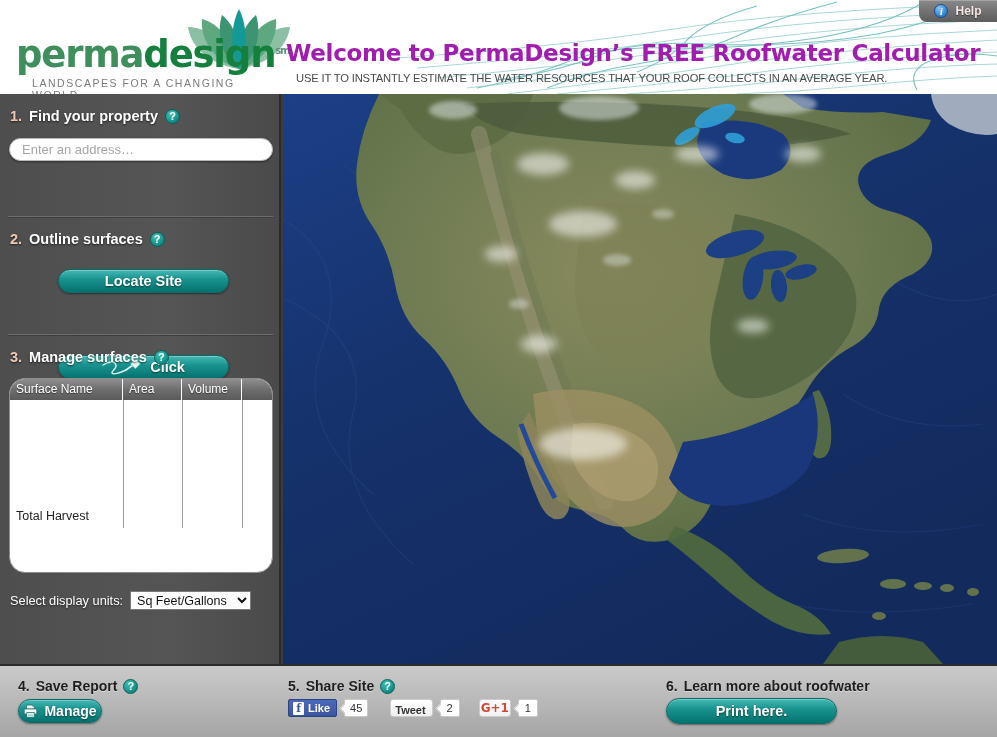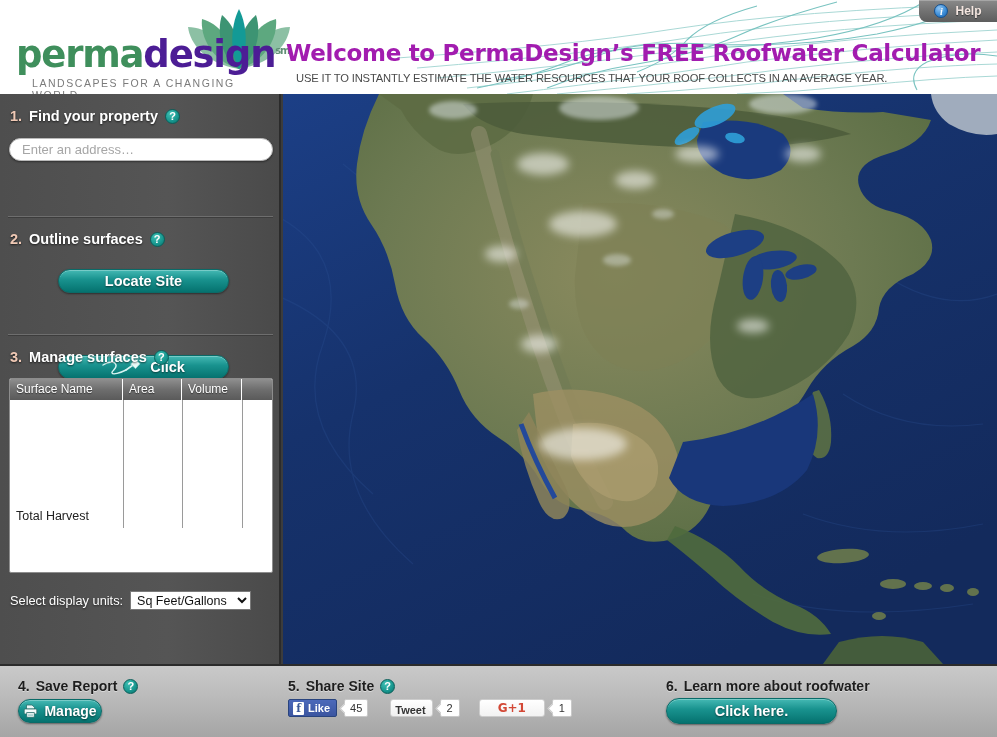--- a/index.html
+++ b/index.html
@@ -49,21 +49,21 @@
   }
   .logo-word {
     position: absolute;
     left: 2px; top: 28px;
     font-size: 37px;
     font-weight: bold;
     letter-spacing: -1.2px;
     font-family: "DejaVu Sans", sans-serif;
   }
   .logo-perma { color: #3f8f5c; }
-  .logo-design { color: #4c1d95; }
+  .logo-design { color: #15803d; }
   .logo-sm {
     font-size: 10px;
     vertical-align: super;
     color: #5f8f74;
   }
   .logo-tag {
     position: absolute;
     left: 18px; top: 72px;
     font-size: 10.5px;
     letter-spacing: 1.55px;
@@ -242,21 +242,21 @@
     width: 171px; height: 24px;
   }
   .sec3 { position: absolute; left: 10px; top: 255px; }
 
   
   .surf-table {
     position: absolute;
     left: 9px; top: 284px;
     width: 264px; height: 195px;
     border: 1px solid #8d8d8d;
-    border-radius: 2px;
+    border-radius: 16px;
     background: #ffffff;
     overflow: hidden;
     box-sizing: border-box;
   }
   .surf-thead {
     display: flex;
     height: 21px;
     background: linear-gradient(to bottom, #8f8f8f 0%, #6e6e6e 50%, #5a5a5a 100%);
   }
   .surf-th {
@@ -428,21 +428,21 @@
     margin-left: 22px;
     box-sizing: border-box;
     flex-direction: column;
   }
   .gplus-btn {
     display: flex; align-items: center;
     background: linear-gradient(to bottom, #ffffff 0%, #f2f2f2 100%);
     border: 1px solid #ccc;
     border-radius: 3px;
     height: 18px;
-    padding: 0 18px;
+    padding: 0 1px;
     font-size: 12px;
     font-weight: bold;
     color: #d34836;
     cursor: pointer;
     margin-left: 19px;
     box-sizing: border-box;
     font-family: "DejaVu Sans", sans-serif;
   }
   .f-sec6 { position: absolute; left: 666px; top: 12px; }
   .click-btn {
@@ -756,16 +756,16 @@
       </div>
       <div class="count-bubble">1</div>
     </div>
 
     <div class="foot-head f-sec6">
       <span>6.</span>
       <span>Learn more about roofwater</span>
     </div>
 
     <div class="btn-teal click-btn">
-      <span>Click here.</span>
+      <span>Print here.</span>
     </div>
   </div>
 </div>
 
 </body></html>

